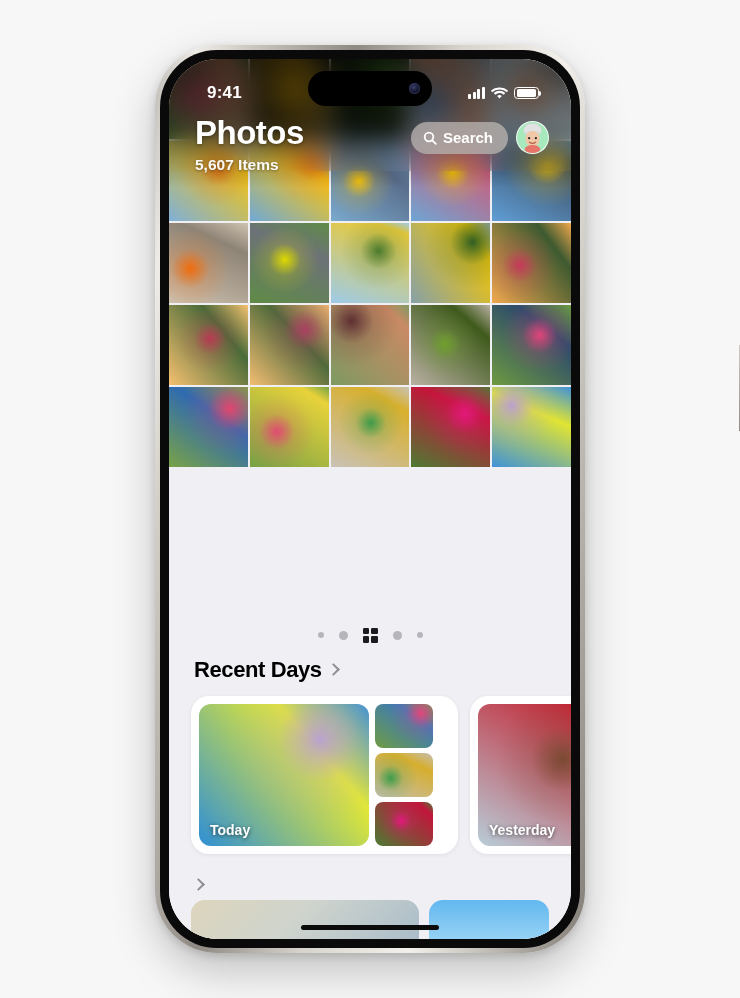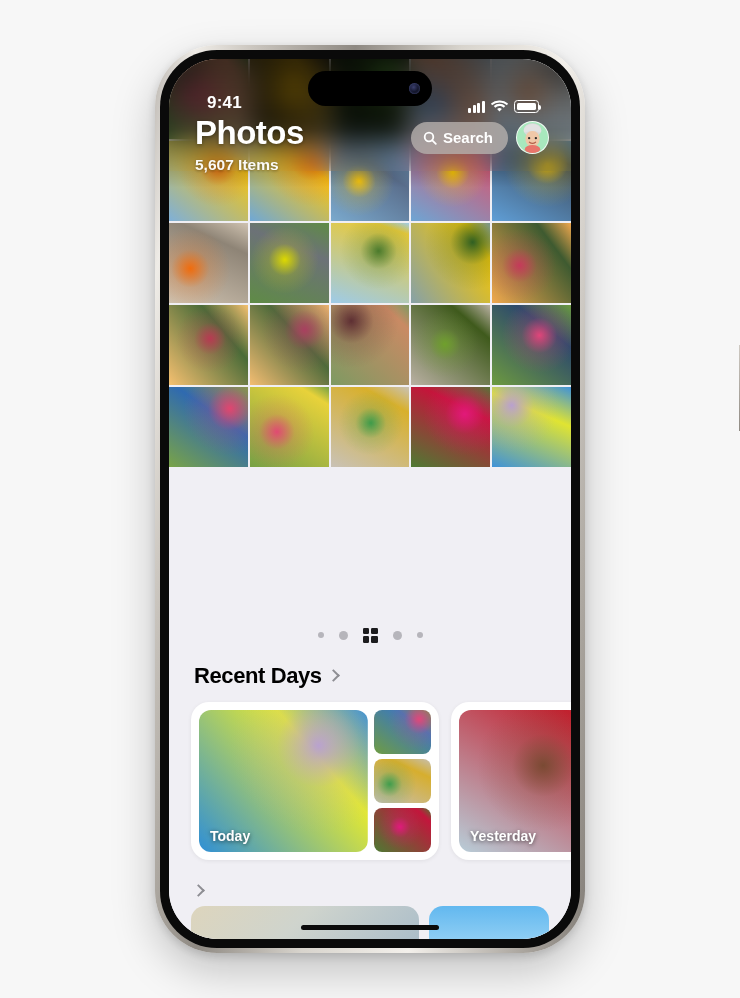--- a/index.html
+++ b/index.html
@@ -59,21 +59,21 @@
   }
   #header-blur{
     position:absolute; top:0; left:0; right:0; height:112px;
     backdrop-filter:blur(13px); -webkit-backdrop-filter:blur(13px);
     pointer-events:none;
   }
 
   
   #status-bar{
     position:absolute; top:0; left:0; right:0; height:54px;
-    display:flex; align-items:flex-end; justify-content:space-between;
+    display:flex; align-items:center; justify-content:space-between;
     padding:14px 32px 0 38px; color:#fff; z-index:40;
   }
   #status-time{ font-size:17px; font-weight:700; letter-spacing:.2px; }
   #status-icons{ display:flex; align-items:center; gap:6px; }
   #cell-bars{ display:flex; align-items:flex-end; gap:1.7px; height:12px; }
   #cell-bars i{ width:3px; background:#fff; border-radius:1px; display:block; }
   #cell-bars i:nth-child(1){height:5px}
   #cell-bars i:nth-child(2){height:7.5px}
   #cell-bars i:nth-child(3){height:10px}
   #cell-bars i:nth-child(4){height:12px}
@@ -135,32 +135,32 @@
   .dot.sm{ width:6px;height:6px; }
   .dot.md{ width:9px;height:9px; }
   #grid-indicator{
     width:15px;height:15px;display:grid;
     grid-template-columns:1fr 1fr; grid-template-rows:1fr 1fr; gap:2.4px;
   }
   #grid-indicator span{ background:#1c1c1e; border-radius:1.2px; }
 
   .section-head{
     display:flex; align-items:center; gap:7px;
-    padding:0 25px; margin-top:6px; margin-bottom:13px;
+    padding:0 25px; margin-bottom:13px;
   }
   .section-title{ font-size:22px; font-weight:700; color:#000; letter-spacing:-.4px; }
   .chev{ width:9px;height:9px;border-right:2.4px solid #8e8e93;border-top:2.4px solid #8e8e93;transform:rotate(45deg); margin-bottom:1px;}
 
   #recent-days-row{ display:flex; gap:12px; padding-left:22px; }
   .day-card{
     background:#fff; border-radius:18px; padding:8px;
     box-shadow:0 1px 4px rgba(0,0,0,.07);
     flex:0 0 auto; display:flex; gap:6px;
   }
-  #card-today{ width:248px; }
+  #card-today{ width:267px; }
   #card-yesterday{ width:175px; }
   .card-hero{
     position:relative; border-radius:12px; overflow:hidden;
     background-size:cover; background-position:center;
   }
   #card-today .card-hero{ width:170px; height:142px; }
   #card-yesterday .card-hero{ width:100%; height:142px; }
   .card-label{
     position:absolute; left:11px; bottom:8px;
     font-size:14px; font-weight:600; color:#fff;

